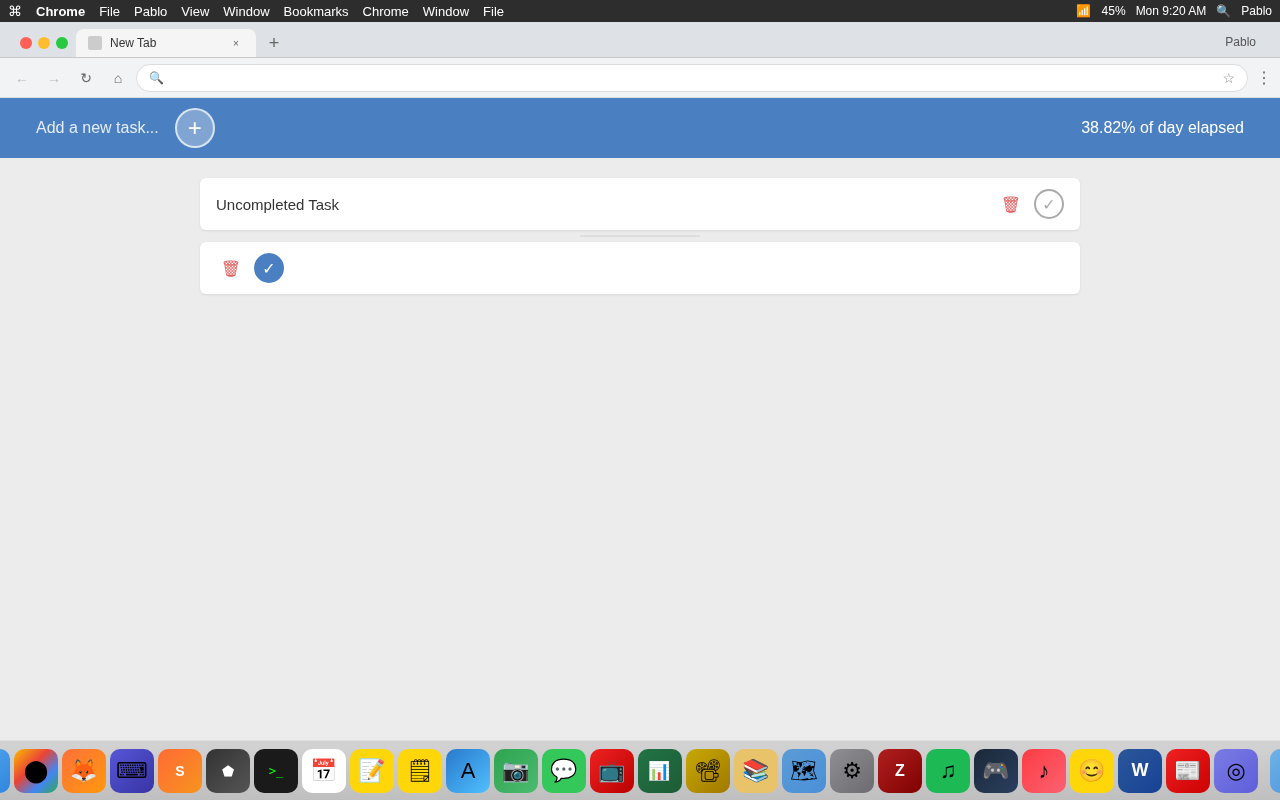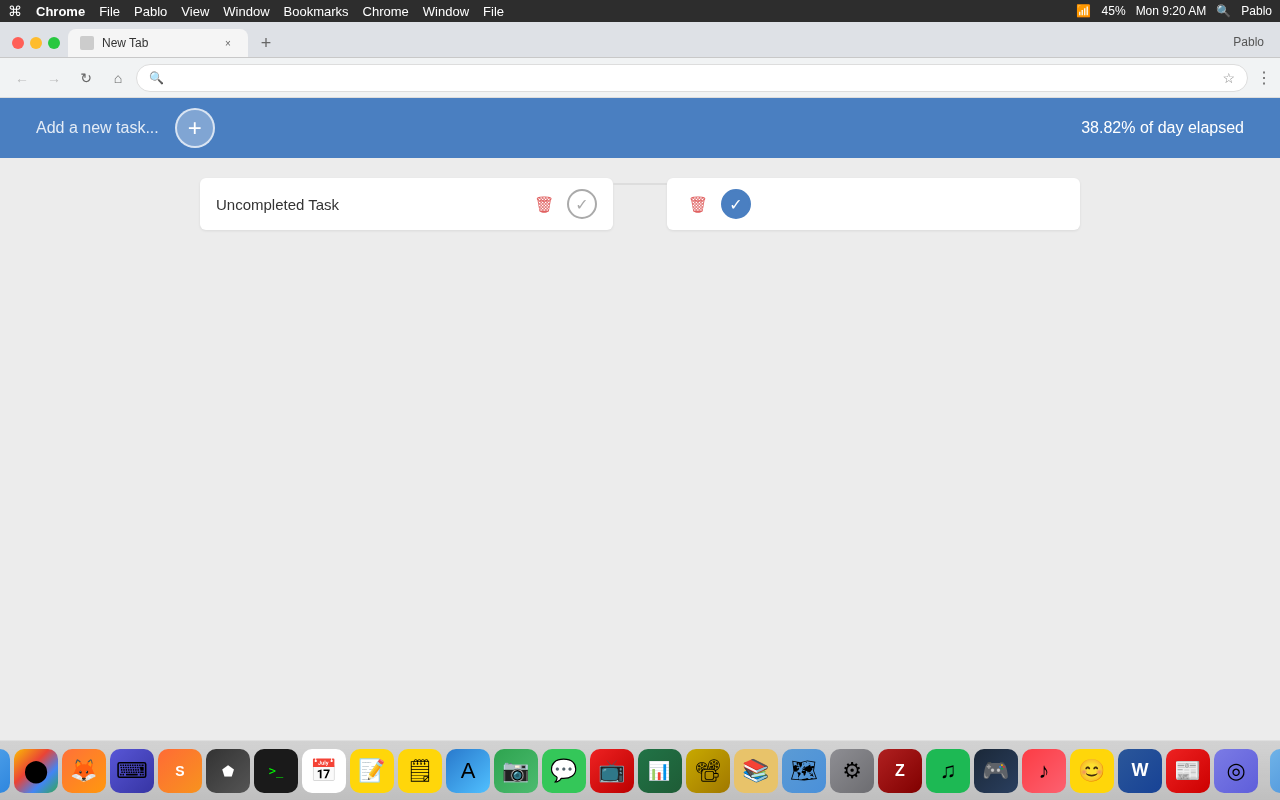--- a/index.html
+++ b/index.html
@@ -35,21 +35,21 @@
     .menu-item { cursor: default; white-space: nowrap; }
     .menu-item.bold { font-weight: 700; }
 
     
     .tab-bar {
       width: 100%;
       height: 36px;
       background: #dee1e6;
       display: flex;
       align-items: flex-end;
-      padding: 0 12px;
+      padding: 0 20px;
       border-bottom: 1px solid #c8c8c8;
     }
     .window-controls {
       display: flex;
       align-items: center;
       gap: 6px;
       padding-bottom: 8px;
       margin-right: 8px;
     }
     .win-btn {
@@ -190,21 +190,21 @@
       color: #fff;
       font-size: 16px;
       font-weight: 400;
     }
 
     
     .tasks-area {
       flex: 1;
       padding: 20px 200px;
       display: flex;
-      flex-direction: row;
+      flex-direction: column;
       gap: 0;
     }
 
     .task-item {
       width: 100%;
       height: 52px;
       background: #fff;
       border-radius: 6px;
       display: flex;
       align-items: center;

